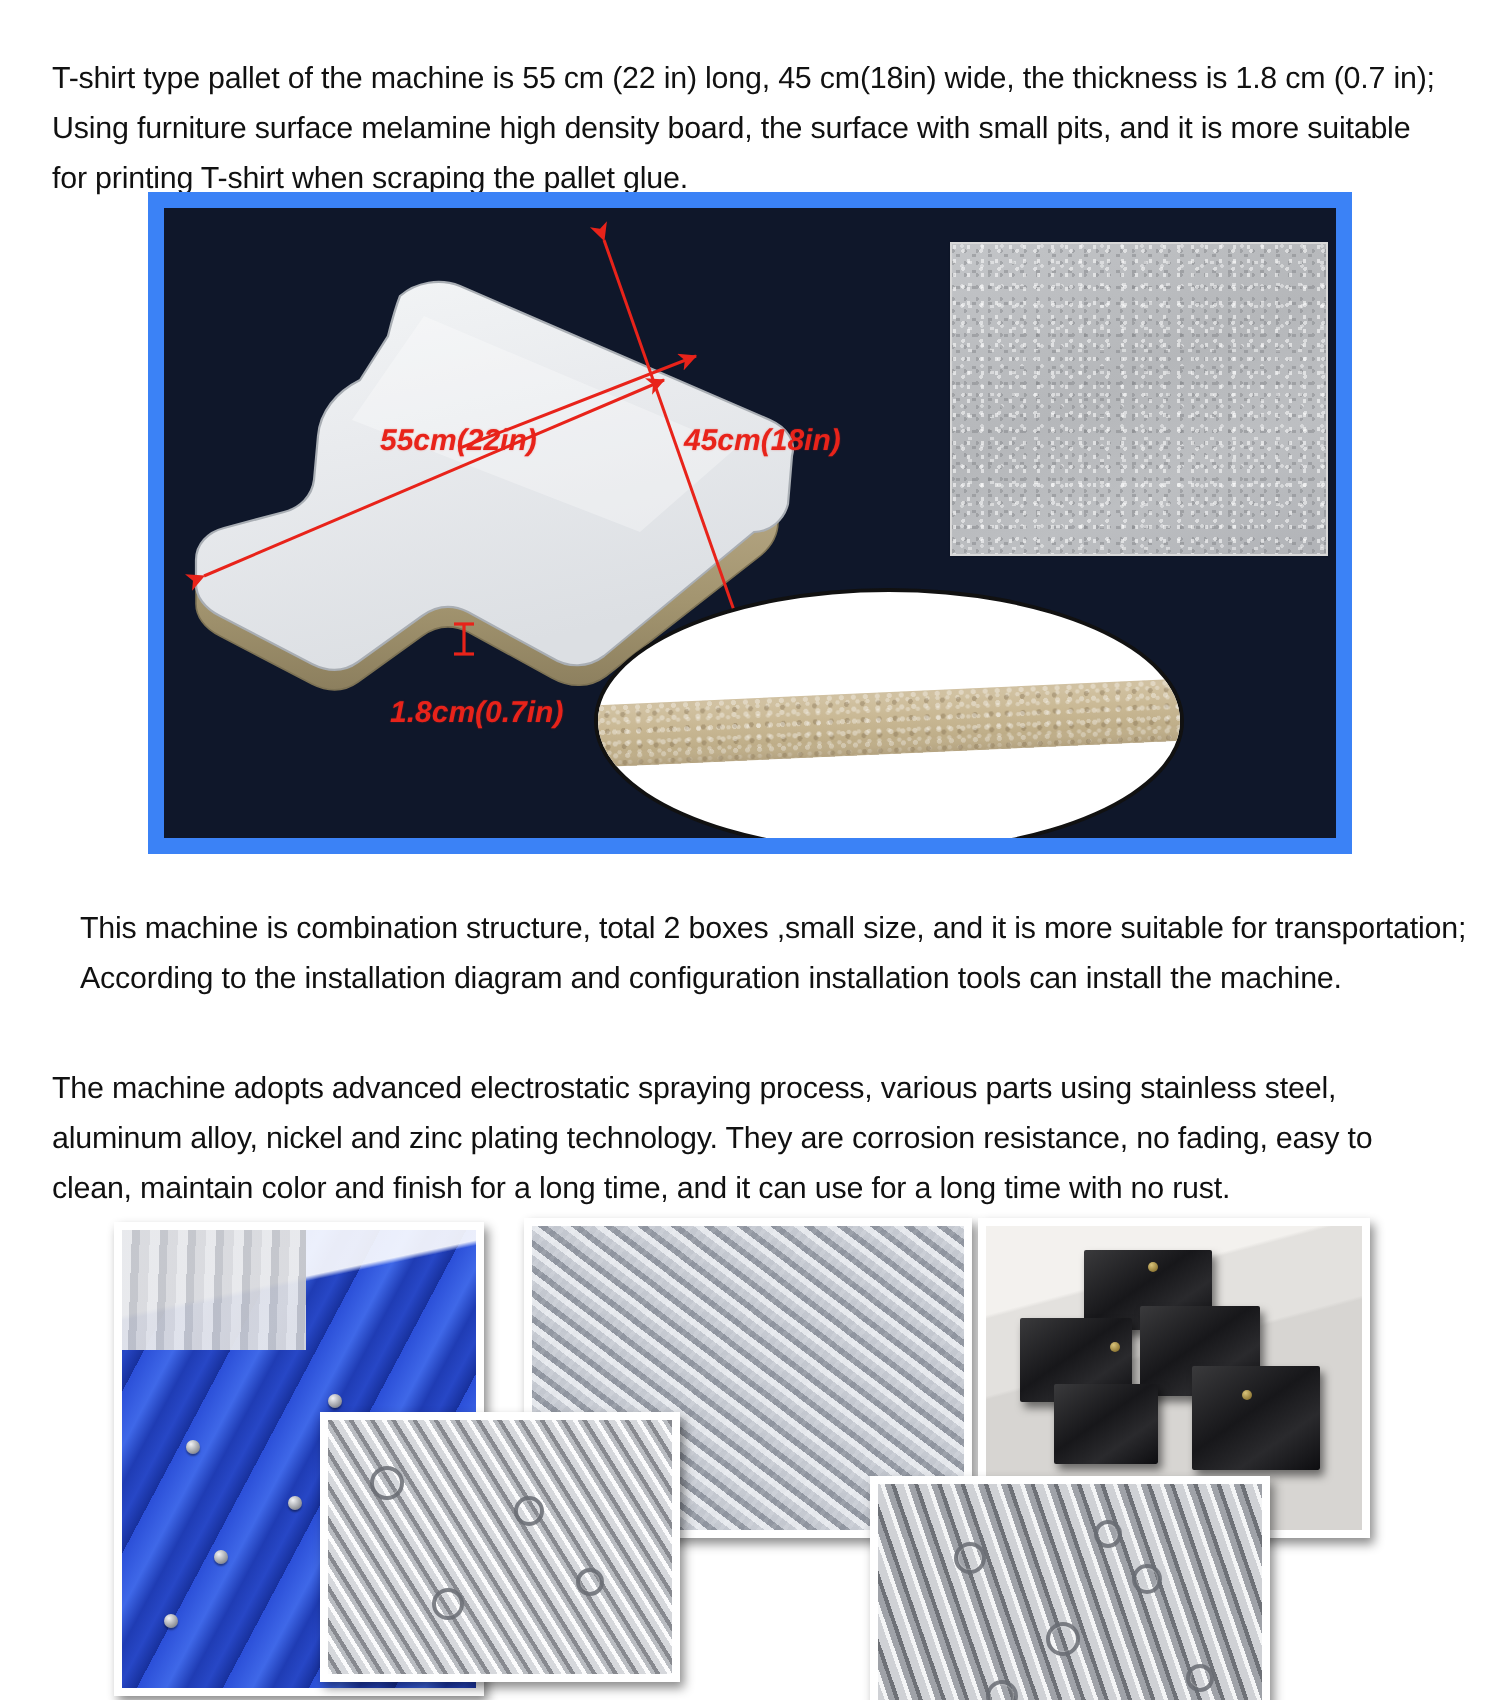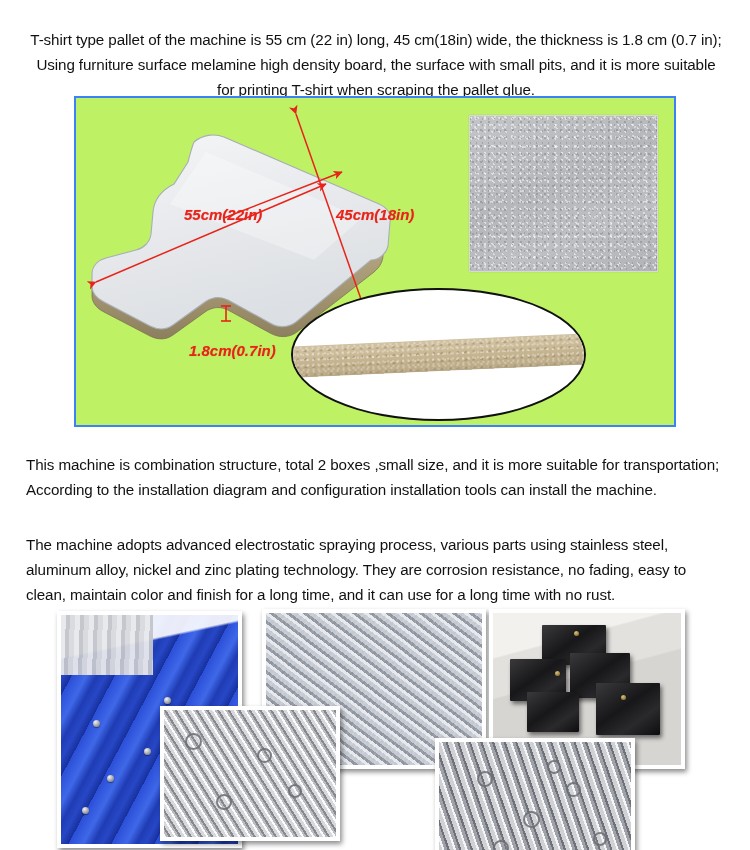--- a/index.html
+++ b/index.html
@@ -20,33 +20,33 @@
   
   .para {
     position: absolute;
     left: 26px;
     width: 700px;
     font-size: 15.2px;
     line-height: 25px;
     color: #111111;
     letter-spacing: -0.1px;
   }
-  #para-intro { top: 12px; text-align: center; }
-  #para-structure { top: 437px; }
+  #para-intro { top: 12px; }
+  #para-structure { top: 437px; margin-left: 14px; }
   #para-finish { top: 517px; }
 
   
   #diagram-frame {
     position: absolute;
     left: 74px;
     top: 96px;
     width: 602px;
     height: 331px;
-    border: 2px solid #3b82f6;
-    background: #bef264;
+    border: 8px solid #3b82f6;
+    background: #0f172a;
     box-sizing: border-box;
     overflow: hidden;
   }
   #diagram-stage {
     position: absolute;
     inset: 0;
   }
 
   
   .pallet-svg {

